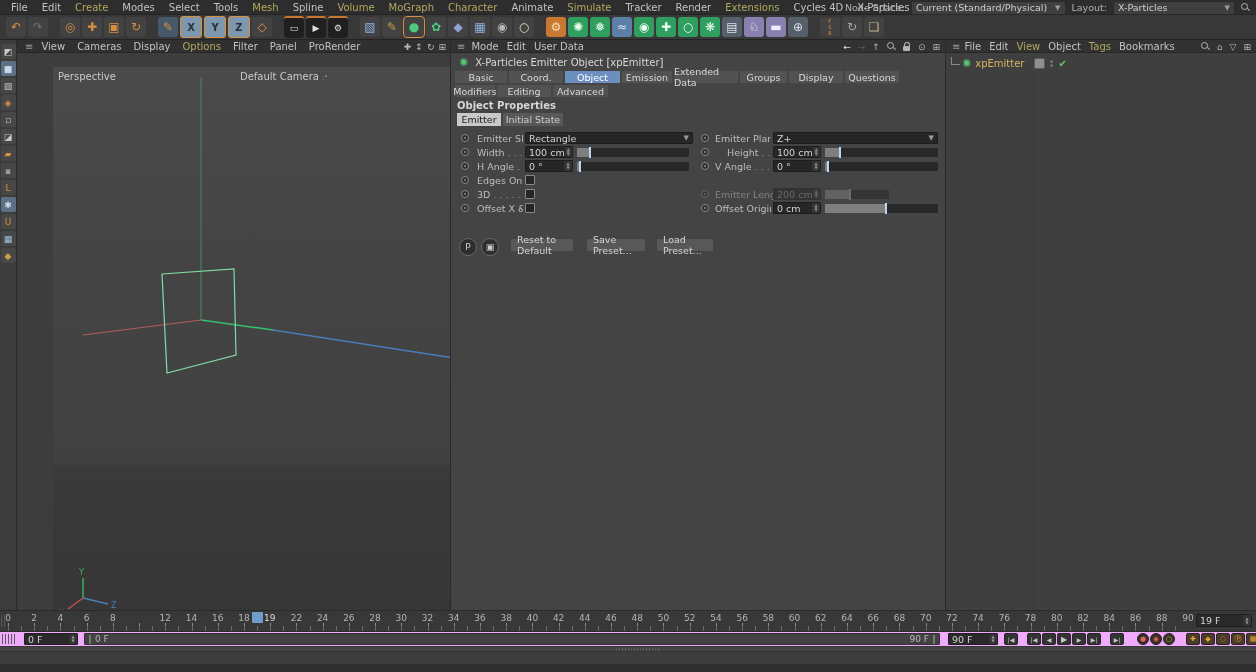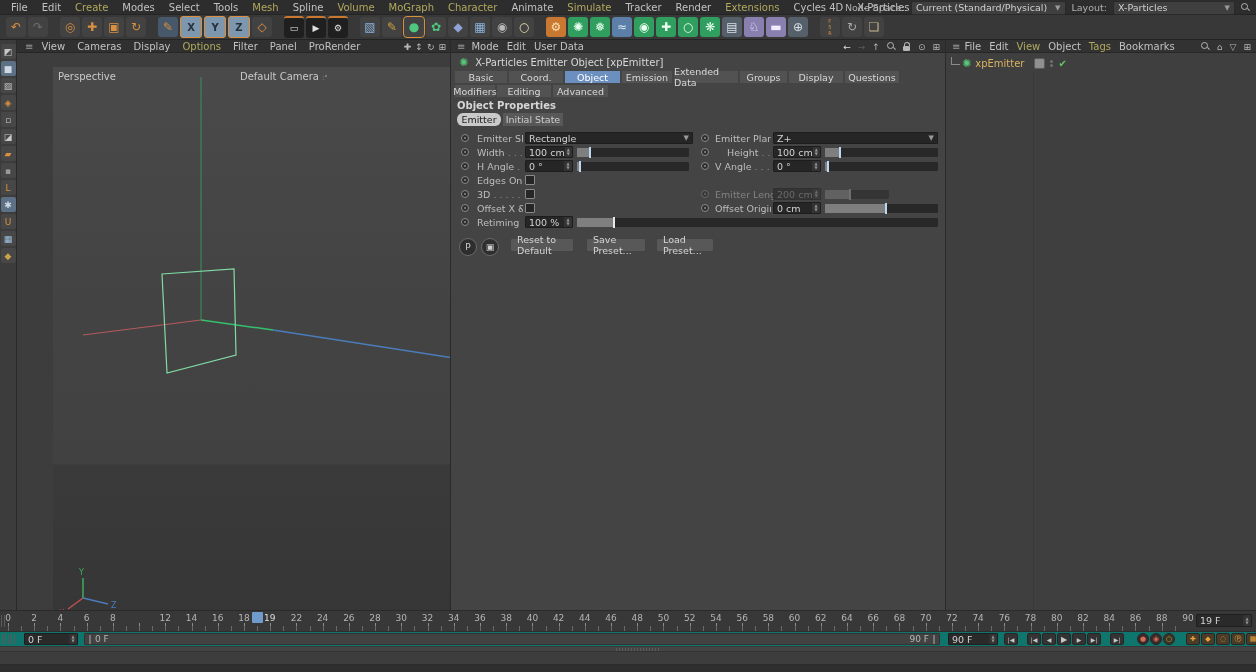--- a/index.html
+++ b/index.html
@@ -106,21 +106,21 @@
   #ticks-major{position:absolute;left:8px;top:12px;height:8px;
     background:repeating-linear-gradient(to right,#8a8a8a 0 1px,transparent 1px 26.22px);}
   #ticks-minor{position:absolute;left:8px;top:15px;height:5px;
     background:repeating-linear-gradient(to right,#6a6a6a 0 1px,transparent 1px 13.11px);}
   #playhead{position:absolute;top:1px;width:11px;height:11px;background:#6f9ccb;border-radius:1px;}
   #playhead-label{position:absolute;top:2px;color:#dddddd;font-size:9px;}
   #frame-field{position:absolute;right:4px;top:3px;width:56px;height:13px;}
   .grip{background:repeating-linear-gradient(to right,#5a5a5a 0 1px,transparent 1px 3px);}
   #ruler-grip{position:absolute;left:1px;top:4px;width:6px;height:12px;}
   
-  #transport{left:0;top:631px;width:1256px;height:15px;background:#0f766e;border-top:1px solid #2e2e2e;box-sizing:border-box;}
+  #transport{left:0;top:631px;width:1256px;height:15px;background:#f0abfc;border-top:1px solid #2e2e2e;box-sizing:border-box;}
   #tr-grip{position:absolute;left:2px;top:2px;width:14px;height:10px;}
   .tr-field{position:absolute;top:1px;height:12px;background:#2a2a2a;border:1px solid #1f1f1f;border-radius:1px;
     display:flex;align-items:center;box-sizing:border-box;}
   #range-track{position:absolute;left:84px;top:1px;width:856px;height:12px;background:#424242;border:1px solid #333333;
     border-radius:1px;display:flex;align-items:center;box-sizing:border-box;color:#b8b8b8;font-size:9px;}
   .range-handle{color:#909090;font-size:8px;padding:0 3px;}
   #tr-buttons{position:absolute;left:1004px;top:1px;height:12px;display:flex;align-items:center;}
   .tr-btn{width:14px;height:12px;background:#333333;border:1px solid #272727;border-radius:2px;margin-right:1px;
     display:flex;align-items:center;justify-content:center;color:#c8c8c8;font-size:6px;box-sizing:border-box;flex:0 0 auto;}
   .tr-btn.big{font-size:8px;}
@@ -322,21 +322,21 @@
         <span class="tab" style="width: 54px;">Display</span>
         <span class="tab" style="width: 54px;">Questions</span>
       </div>
     <div id="attr-tabs2" class="tabrow abs" style="top:45px;">
         <span class="tab" style="width: 40px;">Modifiers</span>
         <span class="tab" style="width: 54px;">Editing</span>
         <span class="tab" style="width: 55px;">Advanced</span>
       </div>
     <div id="attr-section" class="abs">Object Properties</div>
     <div id="attr-subtabs" class="subtabrow abs">
-        <span class="subtab active" style="width: 44px; border-radius: 6px;">Emitter</span>
+        <span class="subtab active" style="width: 44px;">Emitter</span>
         <span class="subtab inactive" style="width: 60px;">Initial State</span>
       </div>
 
     <div class="prow" style="top:92px;">
       <span class="adot" style="left:10px;"></span>
       <span class="plabel" style="left:26px;width:46px;">Emitter Shape</span>
       <span class="pdrop" style="left:74px;width:168px;">
         <span class="pval">Rectangle</span>
         <span class="dd-arrow">▼</span>
       </span>
@@ -445,35 +445,20 @@
             <i>▲</i>
             <i>▼</i>
           </span>
       </span>
       <span class="pslider" style="left:374px;width:113px;">
           <i class="fill" style="width:60px;"></i>
           <i class="mark" style="left:60px;"></i>
         </span>
     </div>
 
-    <div class="prow" style="top:176px;">
-      <span class="adot" style="left:10px;"></span>
-      <span class="plabel" style="left:26px;width:46px;">Retiming</span>
-      <span class="pfield" style="left:74px;width:48px;">
-        <span class="pval">100 %</span>
-        <span class="spin">
-            <i>▲</i>
-            <i>▼</i>
-          </span>
-      </span>
-      <span class="pslider" style="left:126px;width:361px;">
-          <i class="fill" style="width:36px;"></i>
-          <i class="mark" style="left:36px;background:#e8e8e8;"></i>
-        </span>
-    </div>
 
     <div class="prow" style="top:198px;height:20px;">
       <span class="roundbtn" style="left:8px;" id="rb0">P</span>
       <span class="roundbtn" style="left:30px;" id="rb1">▣</span>
       <span class="pushbtn" style="left:59px;width:64px;">Reset to Default</span>
       <span class="pushbtn" style="left:135px;width:60px;">Save Preset...</span>
       <span class="pushbtn" style="left:205px;width:58px;">Load Preset...</span>
     </div>
   </div>
 

